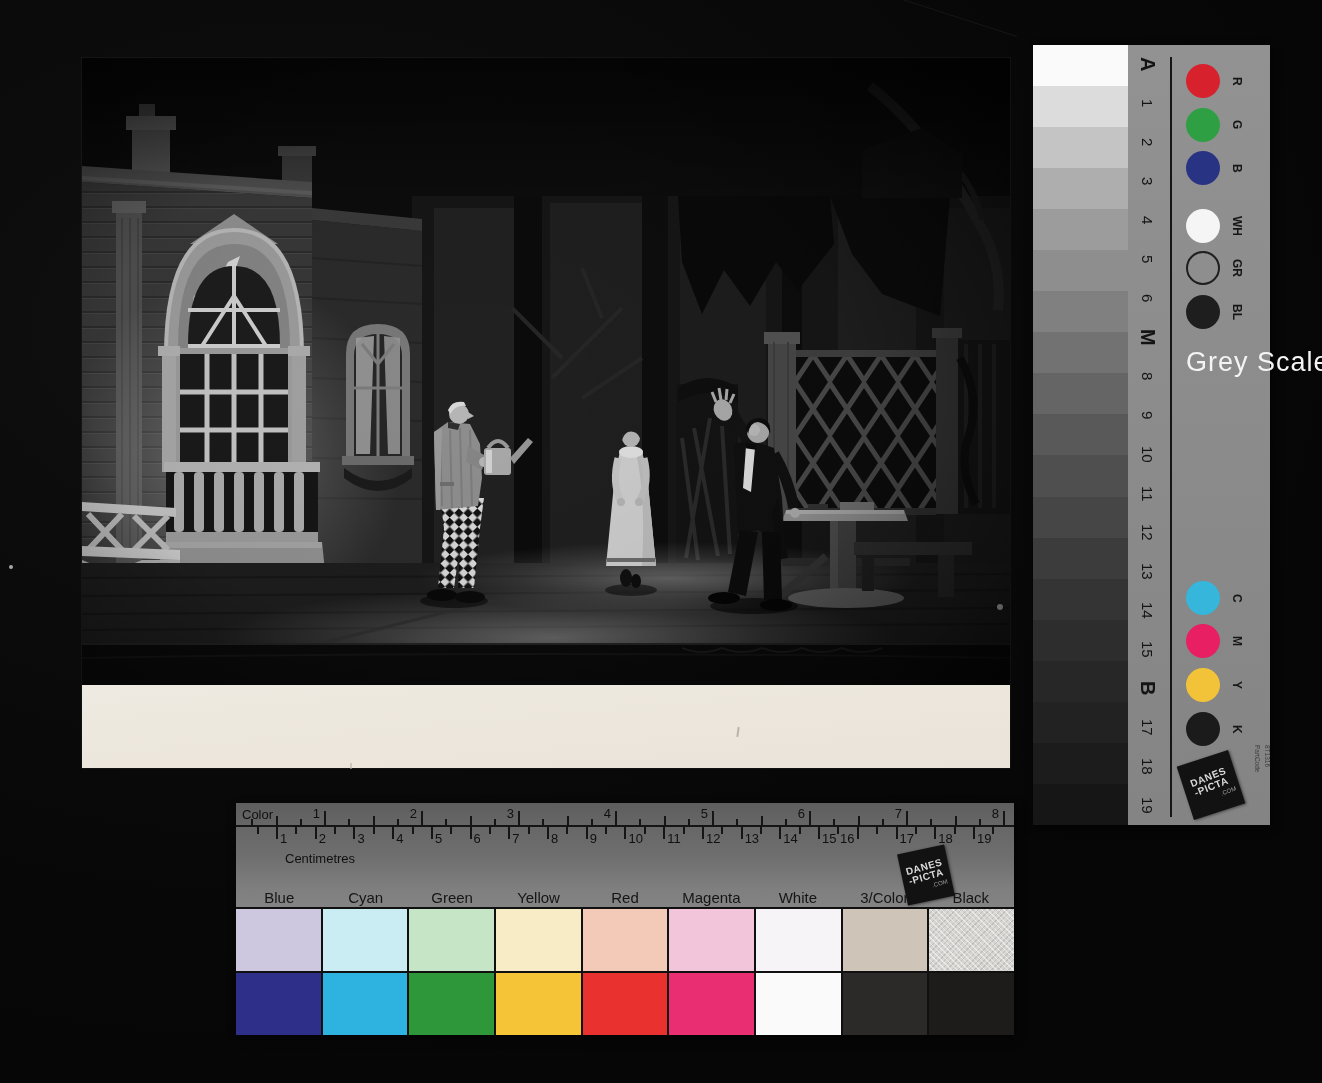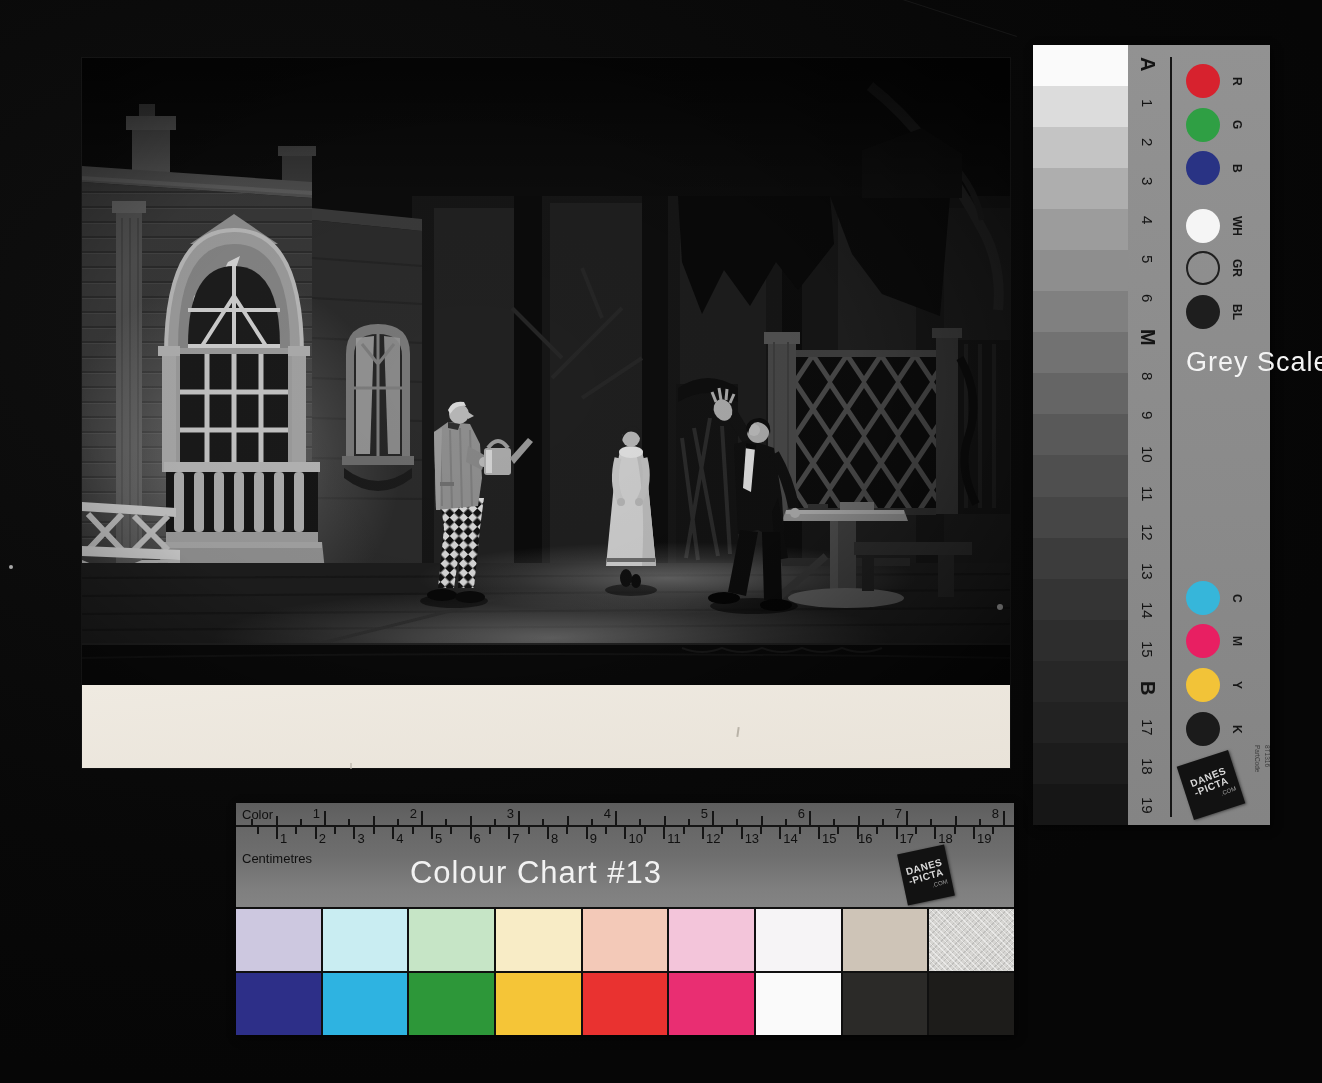--- a/index.html
+++ b/index.html
@@ -51,21 +51,21 @@
   .dp-logo .dp3{font-size:6px;align-self:flex-end;margin:1px 4px 0 0;color:#9d9d9d;transform:rotate(-4deg);}
   .gs-logo{left:56px;top:712px;width:54px;height:56px;transform:rotate(-18deg);}
   .cc-logo{left:666px;top:46px;width:48px;height:52px;transform:rotate(-12deg);}
 
   
   .cc-card{position:absolute;left:236px;top:803px;width:778px;height:232px;
            background:linear-gradient(180deg,#5e5e5e 0px,#676767 24px,#6e6e6e 52px,#7f7f7f 86px,#8a8a8a 130px,#8a8a8a 232px);
            box-shadow:2px 3px 8px rgba(0,0,0,.6);}
   .cc-inch{position:absolute;left:0;top:0;width:778px;height:22px;}
   .cc-unit{position:absolute;left:6px;top:4px;font-size:13px;color:#101010;}
-  .cc-unit.cm{top:0;}
+  .cc-unit.cm{top:0;margin-left:43px;}
   .tick{position:absolute;width:2px;background:#151515;}
   .cc-inch .tick.major{top:8px;height:14px;}
   .cc-inch .tick.mid{top:13px;height:9px;}
   .cc-inch .tick.minor{top:16px;height:6px;}
   .inch-num{position:absolute;top:3px;width:14px;text-align:right;font-size:13px;color:#101010;}
   .cc-hline{position:absolute;left:0;top:22px;width:778px;height:2px;background:#151515;}
   .cc-cm{position:absolute;left:0;top:24px;width:778px;height:28px;}
   .cc-cm .tick.major{top:0;height:12px;}
   .cc-cm .tick.minor{top:0;height:7px;}
   .cm-num{position:absolute;top:4px;font-size:13px;color:#101010;}
@@ -527,31 +527,41 @@
         <div class="cm-num" style="left: 237.6px;">6</div>
         <div class="cm-num" style="left: 276.32px;">7</div>
         <div class="cm-num" style="left: 315.04px;">8</div>
         <div class="cm-num" style="left: 353.76px;">9</div>
         <div class="cm-num" style="left: 392.48px;">10</div>
         <div class="cm-num" style="left: 431.2px;">11</div>
         <div class="cm-num" style="left: 469.92px;">12</div>
         <div class="cm-num" style="left: 508.64px;">13</div>
         <div class="cm-num" style="left: 547.36px;">14</div>
         <div class="cm-num" style="left: 586.08px;">15</div>
-        <div class="cm-num" style="left: 622px;">16</div>
+        <div class="cm-num" style="left: 604px;">16</div>
         <div class="cm-num" style="left: 663.52px;">17</div>
         <div class="cm-num" style="left: 702.24px;">18</div>
         <div class="cm-num" style="left: 740.96px;">19</div>
       </div>
-    <div class="cc-title">Colour Chart #13</div>
     <div class="dp-logo cc-logo">
       <span class="dp1">DANES</span>
       <span class="dp1 dp2">-PICTA</span>
       <span class="dp3">.COM</span>
     </div>
+    <div class="cc-labels">
+        <div class="cc-label">Blue</div>
+        <div class="cc-label">Cyan</div>
+        <div class="cc-label">Green</div>
+        <div class="cc-label">Yellow</div>
+        <div class="cc-label">Red</div>
+        <div class="cc-label">Magenta</div>
+        <div class="cc-label">White</div>
+        <div class="cc-label">3/Color</div>
+        <div class="cc-label">Black</div>
+      </div>
     <div class="cc-grid">
         <div class="cc-cell pale" style="background-color: rgb(205, 200, 224);"></div>
         <div class="cc-cell pale" style="background-color: rgb(201, 237, 242);"></div>
         <div class="cc-cell pale" style="background-color: rgb(198, 229, 198);"></div>
         <div class="cc-cell pale" style="background-color: rgb(248, 236, 198);"></div>
         <div class="cc-cell pale" style="background-color: rgb(243, 201, 184);"></div>
         <div class="cc-cell pale" style="background-color: rgb(243, 197, 218);"></div>
         <div class="cc-cell pale" style="background-color: rgb(246, 244, 246);"></div>
         <div class="cc-cell pale" style="background-color: rgb(206, 196, 183);"></div>
         <div class="cc-cell pale hatch" style="background-color: rgb(214, 213, 210);"></div>

